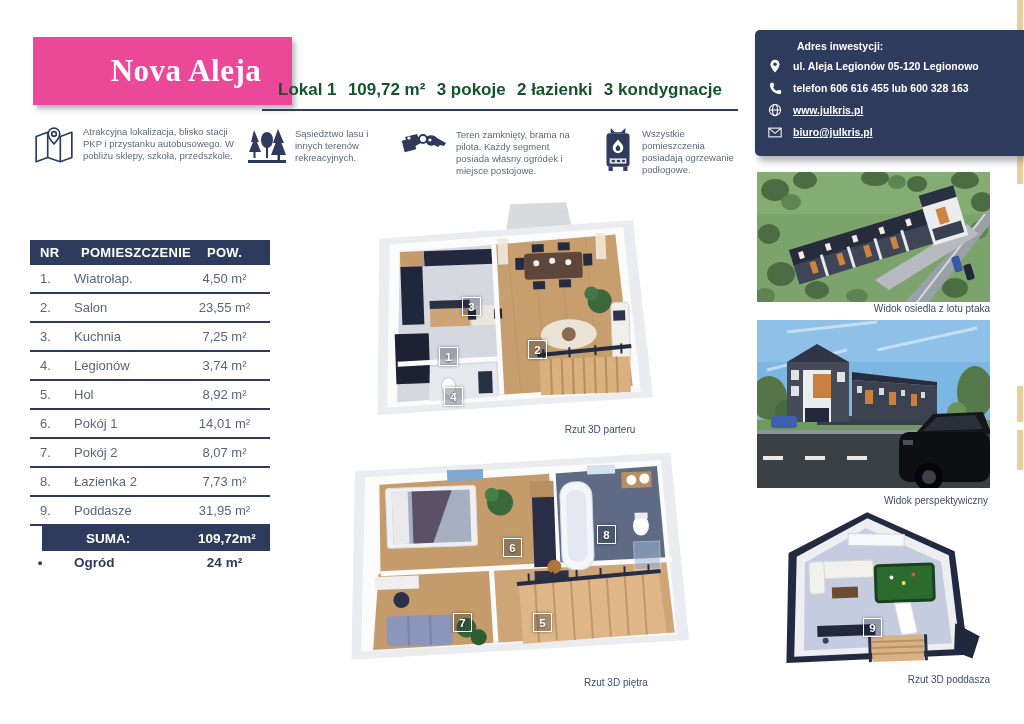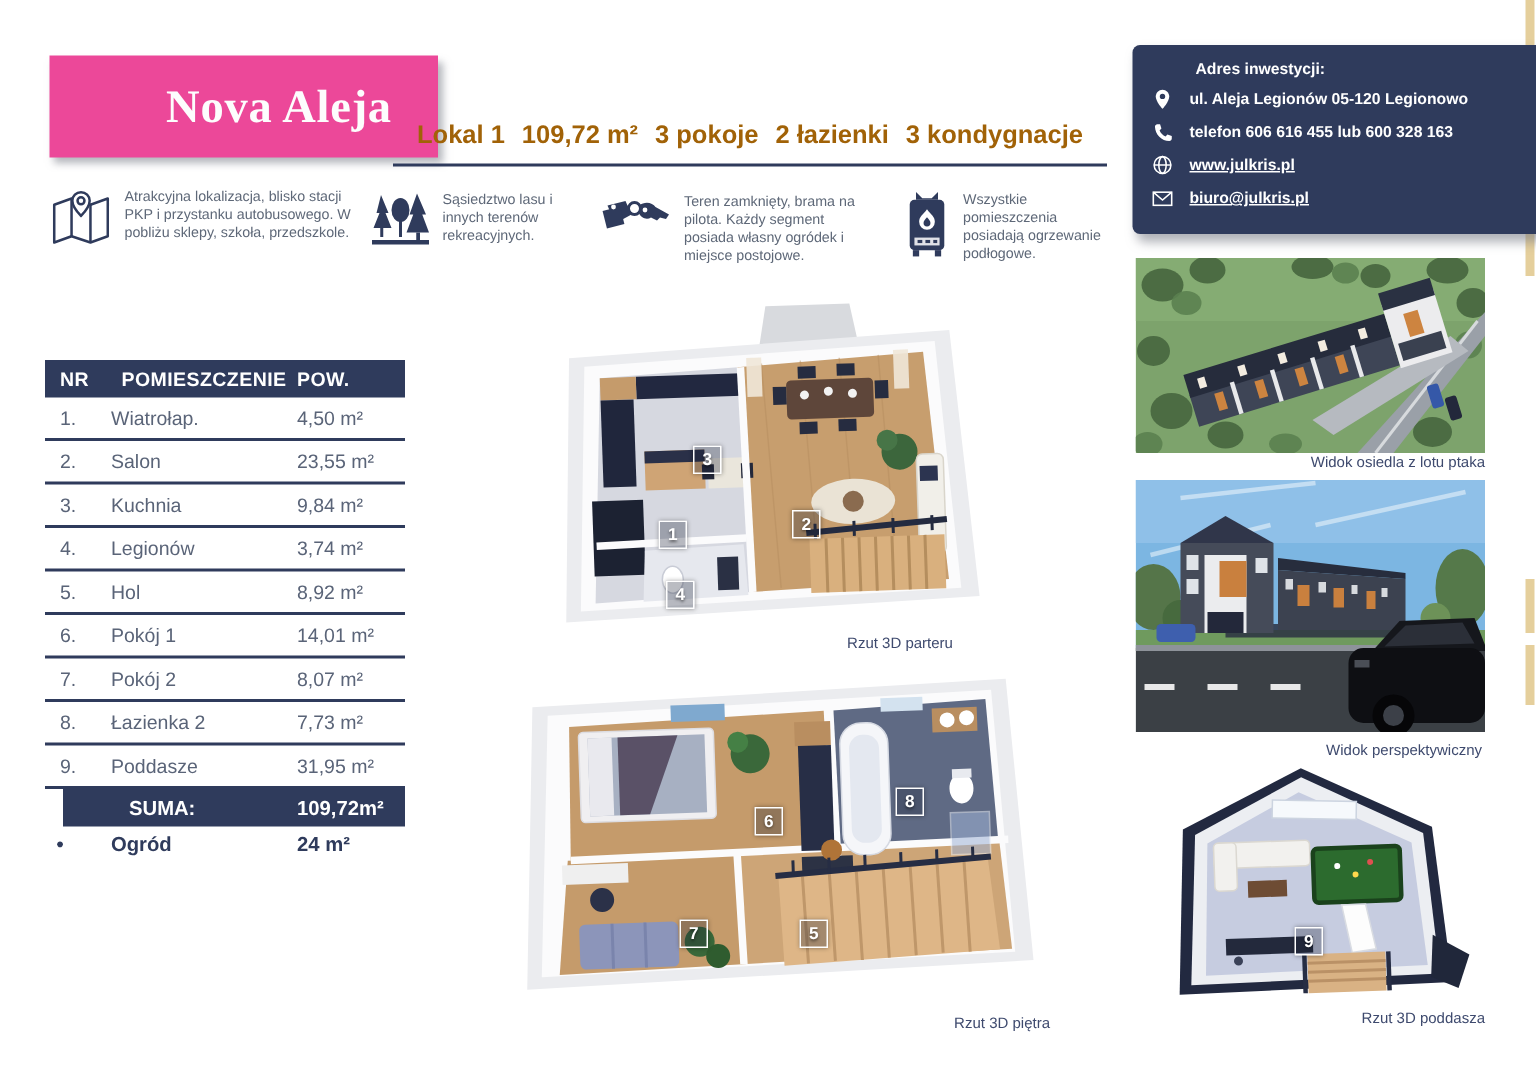--- a/index.html
+++ b/index.html
@@ -12,21 +12,21 @@
 
   
   .logo-box{left:33px;top:37px;width:212px;height:68px;background:#ec4899;
             box-shadow:3px 4px 5px rgba(120,124,134,.55);
             display:flex;align-items:center;justify-content:center;padding-left:47px;}
   .logo-box span{color:#fdfdfd;font-family:"Liberation Serif",serif;font-weight:700;font-size:31px;letter-spacing:.5px;}
 
   
   .unit-bar{left:262px;top:80px;width:476px;border-bottom:2.5px solid #2f3b5c;
             padding:0 16px 9px 16px;display:flex;justify-content:space-between;box-sizing:border-box;
-            color:#a16207;font-weight:700;font-size:17px;white-space:nowrap;}
+            color:#14532d;font-weight:700;font-size:17px;white-space:nowrap;}
 
   
   .contact{left:755px;top:30px;width:284px;height:126px;background:#2f3b5c;border-radius:5px;
            box-shadow:3px 5px 7px rgba(120,124,134,.6);color:#fff;font-size:10.5px;font-weight:700;
            padding:10px 10px 8px 12px;box-sizing:border-box;}
   .contact .c-head{margin:0 0 6px 30px;}
   .c-row{display:flex;align-items:center;margin-bottom:6px;}
   .c-row .c-ic{width:16px;height:16px;margin-right:10px;flex:0 0 16px;display:flex;align-items:center;justify-content:center;}
   .c-row a{color:#fff;text-decoration:underline;}
 
@@ -35,21 +35,21 @@
   .feature .f-ic{flex:0 0 auto;margin-right:8px;}
   .feature p{margin:0;font-size:9.5px;line-height:1.28;color:#5e6878;}
 
   
   .rtable{left:30px;top:240px;width:240px;font-size:13px;color:#5a6478;}
   .t-head{display:flex;align-items:center;height:25px;background:#2f3b5c;color:#fff;font-weight:700;font-size:13px;letter-spacing:.3px;}
   .t-row{display:flex;align-items:center;height:27px;border-bottom:2px solid #2f3b5c;}
   .c1{width:44px;padding-left:10px;box-sizing:border-box;}
   .c2{flex:1;}
   .t-head .c2{text-align:center;}
-  .c3{width:72px;text-align:left;padding-right:19px;box-sizing:border-box;}
+  .c3{width:72px;text-align:center;padding-right:19px;box-sizing:border-box;}
   .t-sum{display:flex;align-items:center;height:25px;background:#2f3b5c;color:#fff;font-weight:700;font-size:13.5px;margin-left:12px;}
   .t-garden{display:flex;align-items:center;height:23px;color:#2f3b5c;font-weight:700;font-size:13.5px;}
   .t-garden .bullet{width:20px;text-align:center;}
   .t-garden .g-name{flex:1;padding-left:24px;}
 
   
   .plan,.photo{overflow:hidden;}
   .plan svg,.photo svg{display:block;}
   .plan-label{position:absolute;width:17px;height:17px;border:1.5px solid #fff;
               background:rgba(28,33,52,.30);color:#fff;font-weight:700;font-size:11.5px;
@@ -192,21 +192,21 @@
         <span class="c3">4,50 m²</span>
       </div>
     <div class="t-row">
         <span class="c1">2.</span>
         <span class="c2">Salon</span>
         <span class="c3">23,55 m²</span>
       </div>
     <div class="t-row">
         <span class="c1">3.</span>
         <span class="c2">Kuchnia</span>
-        <span class="c3">9,84 m²</span>
+        <span class="c3">7,25 m²</span>
       </div>
     <div class="t-row">
         <span class="c1">4.</span>
         <span class="c2">Legionów</span>
         <span class="c3">3,74 m²</span>
       </div>
     <div class="t-row">
         <span class="c1">5.</span>
         <span class="c2">Hol</span>
         <span class="c3">8,92 m²</span>
@@ -373,21 +373,21 @@
           <line x1="282" y1="141" x2="282" y2="132"></line>
             <line x1="306" y1="140" x2="306" y2="131"></line>
         </g>
       </g>
     </svg>
     <div class="plan-label" style="left:191px;top:175px;">5</div>
     <div class="plan-label" style="left:161px;top:100px;">6</div>
     <div class="plan-label" style="left:111px;top:175px;">7</div>
     <div class="plan-label" style="left:255px;top:87px;">8</div>
   </div>
-  <div class="abs caption" style="left:560px;top:677px;width:140px;text-align:right;">Rzut 3D piętra</div>
+  <div class="abs caption" style="left:584px;top:677px;width:140px;text-align:left;">Rzut 3D piętra</div>
 
   <div class="abs photo" style="left:757px;top:172px;width:233px;height:130px;">
     <svg width="233" height="130" viewBox="0 0 233 130">
       <rect width="233" height="130" fill="#7da36c"></rect>
       <rect width="233" height="42" fill="#85ac73"></rect>
       <g fill="#4c6c43">
         <ellipse cx="18" cy="18" rx="14" ry="11"></ellipse>
           <ellipse cx="48" cy="8" rx="12" ry="9"></ellipse>
         <ellipse cx="118" cy="6" rx="14" ry="8"></ellipse>
           <ellipse cx="160" cy="12" rx="10" ry="8"></ellipse>

